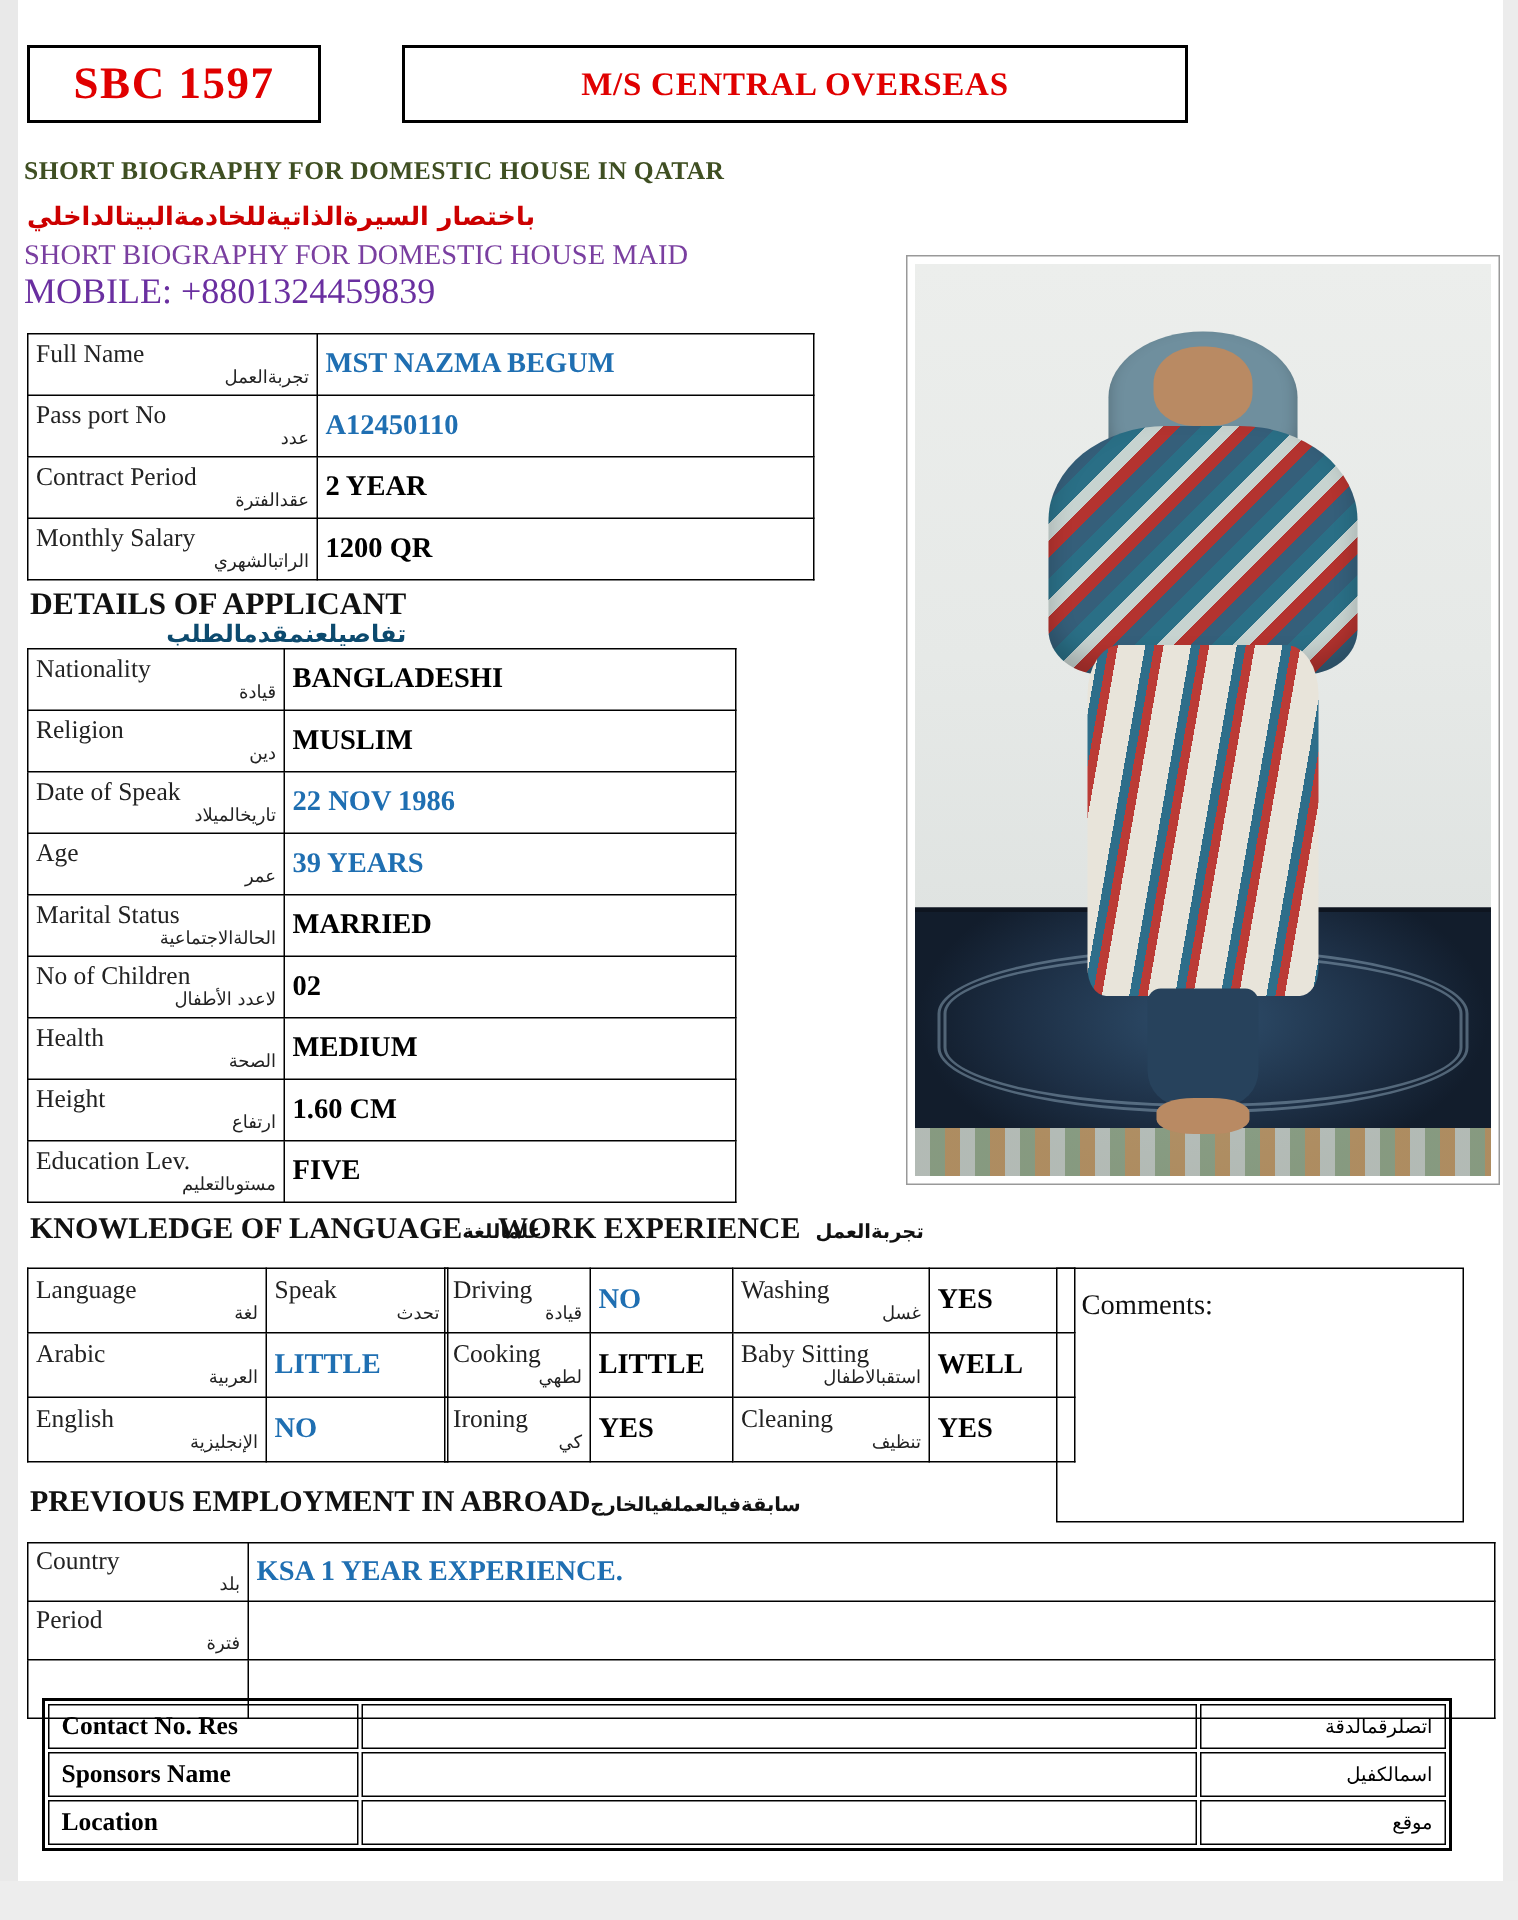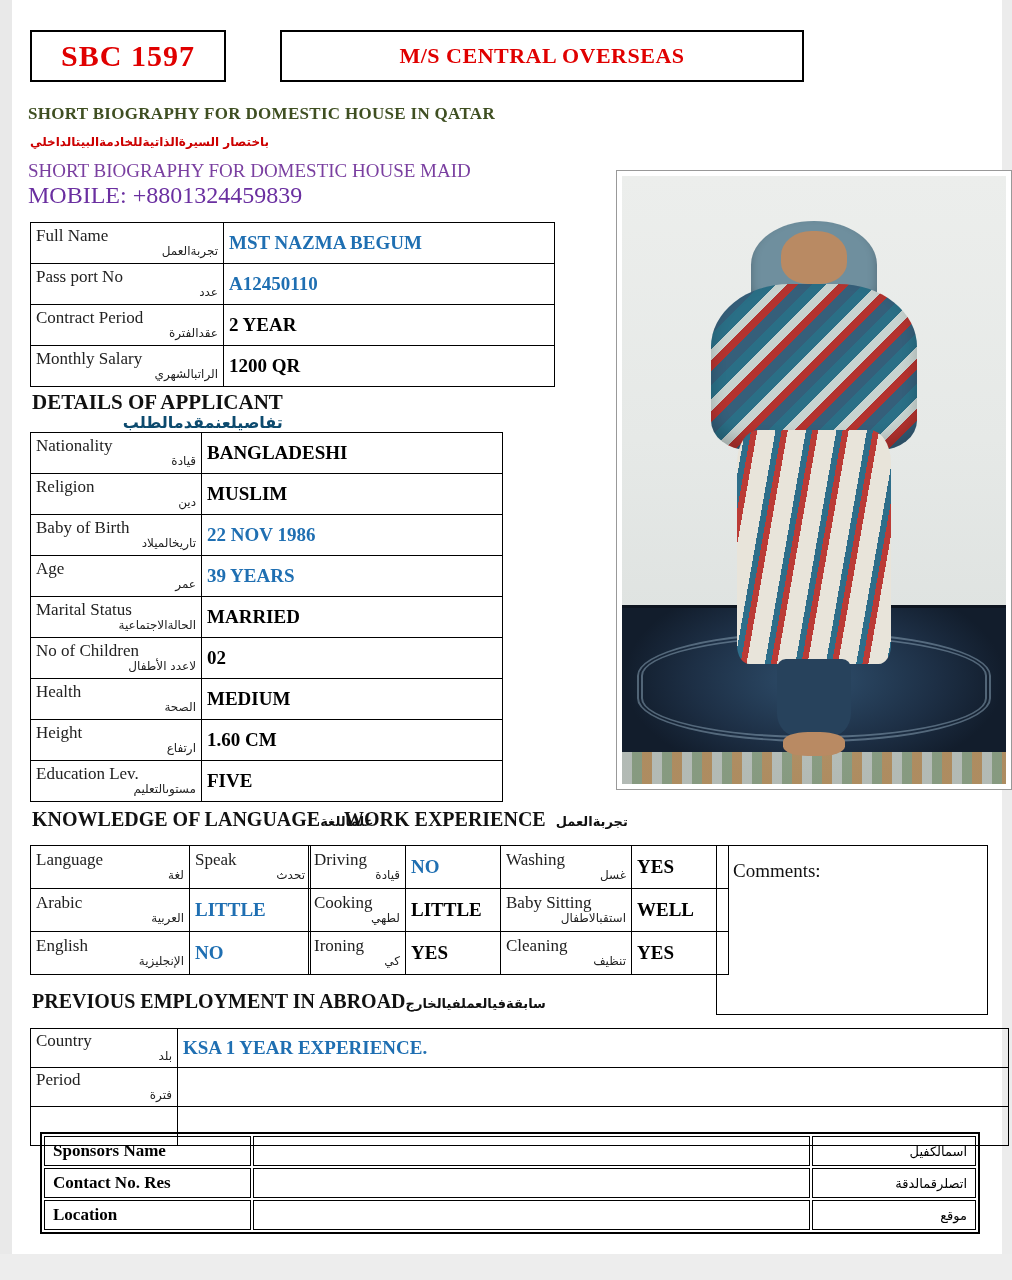--- a/index.html
+++ b/index.html
@@ -31,21 +31,21 @@
     background: #ececec;
   }
   .edge-bottom {
     position: absolute;
     left: 0; right: 0; bottom: 0;
     height: 26px;
     background: #ededed;
   }
   .content {
     position: absolute;
-    left: 12px;
+    left: 0;
     top: 0;
     width: 990px;
     height: 1254px;
   }
 
   
   .header-row {
     position: absolute;
     left: 10px;
     top: 30px;
@@ -94,21 +94,21 @@
     top: 104px;
     font-size: 17px;
     font-weight: bold;
     color: #3f4f22;
     letter-spacing: 0.3px;
   }
   .title-ar {
     position: absolute;
     left: 18px;
     top: 135px;
-    font-size: 12px;
+    font-size: 17px;
     font-weight: bold;
     color: #cc0000;
     direction: rtl;
     font-family: "DejaVu Sans", sans-serif;
   }
   .title-sub {
     position: absolute;
     left: 16px;
     top: 160px;
     font-size: 19px;
@@ -465,21 +465,21 @@
         <td class="c1">
           <span class="lbl-en">Religion</span>
           <span class="lbl-ar">دين</span>
         </td>
         <td class="c2">
           <span class="val-black">MUSLIM</span>
         </td>
       </tr>
       <tr>
         <td class="c1">
-          <span class="lbl-en">Baby of Birth</span>
+          <span class="lbl-en">Date of Speak</span>
           <span class="lbl-ar">تاريخالميلاد</span>
         </td>
         <td class="c2">
           <span class="val-blue">22 NOV 1986</span>
         </td>
       </tr>
       <tr>
         <td class="c1">
           <span class="lbl-en">Age</span>
           <span class="lbl-ar">عمر</span>
@@ -680,30 +680,30 @@
         <td class="c2">
           <span class="val-black"></span>
         </td>
       </tr>
     </tbody>
       </table>
 
     <table id="sponsor-table">
       <tbody>
           <tr>
+        <td class="c1">Contact No. Res</td>
+        <td class="c2"></td>
+        <td class="c3">اتصلرقمالدقة</td>
+      </tr>
+      <tr>
         <td class="c1">Sponsors Name</td>
         <td class="c2"></td>
         <td class="c3">اسمالكفيل</td>
       </tr>
       <tr>
-        <td class="c1">Contact No. Res</td>
-        <td class="c2"></td>
-        <td class="c3">اتصلرقمالدقة</td>
-      </tr>
-      <tr>
         <td class="c1">Location</td>
         <td class="c2"></td>
         <td class="c3">موقع</td>
       </tr>
     </tbody>
       </table>
 
   </div>
 </div>
 

